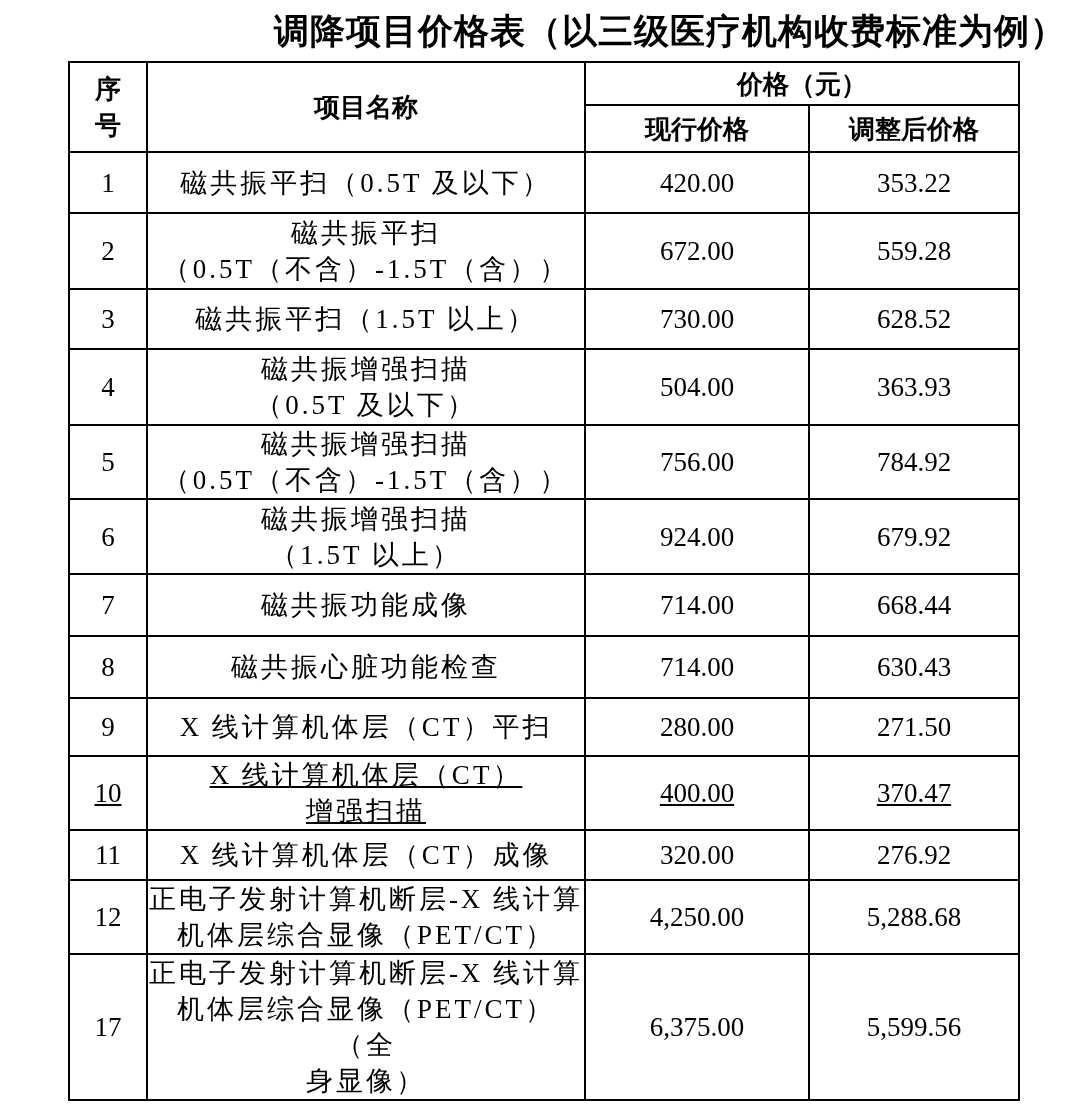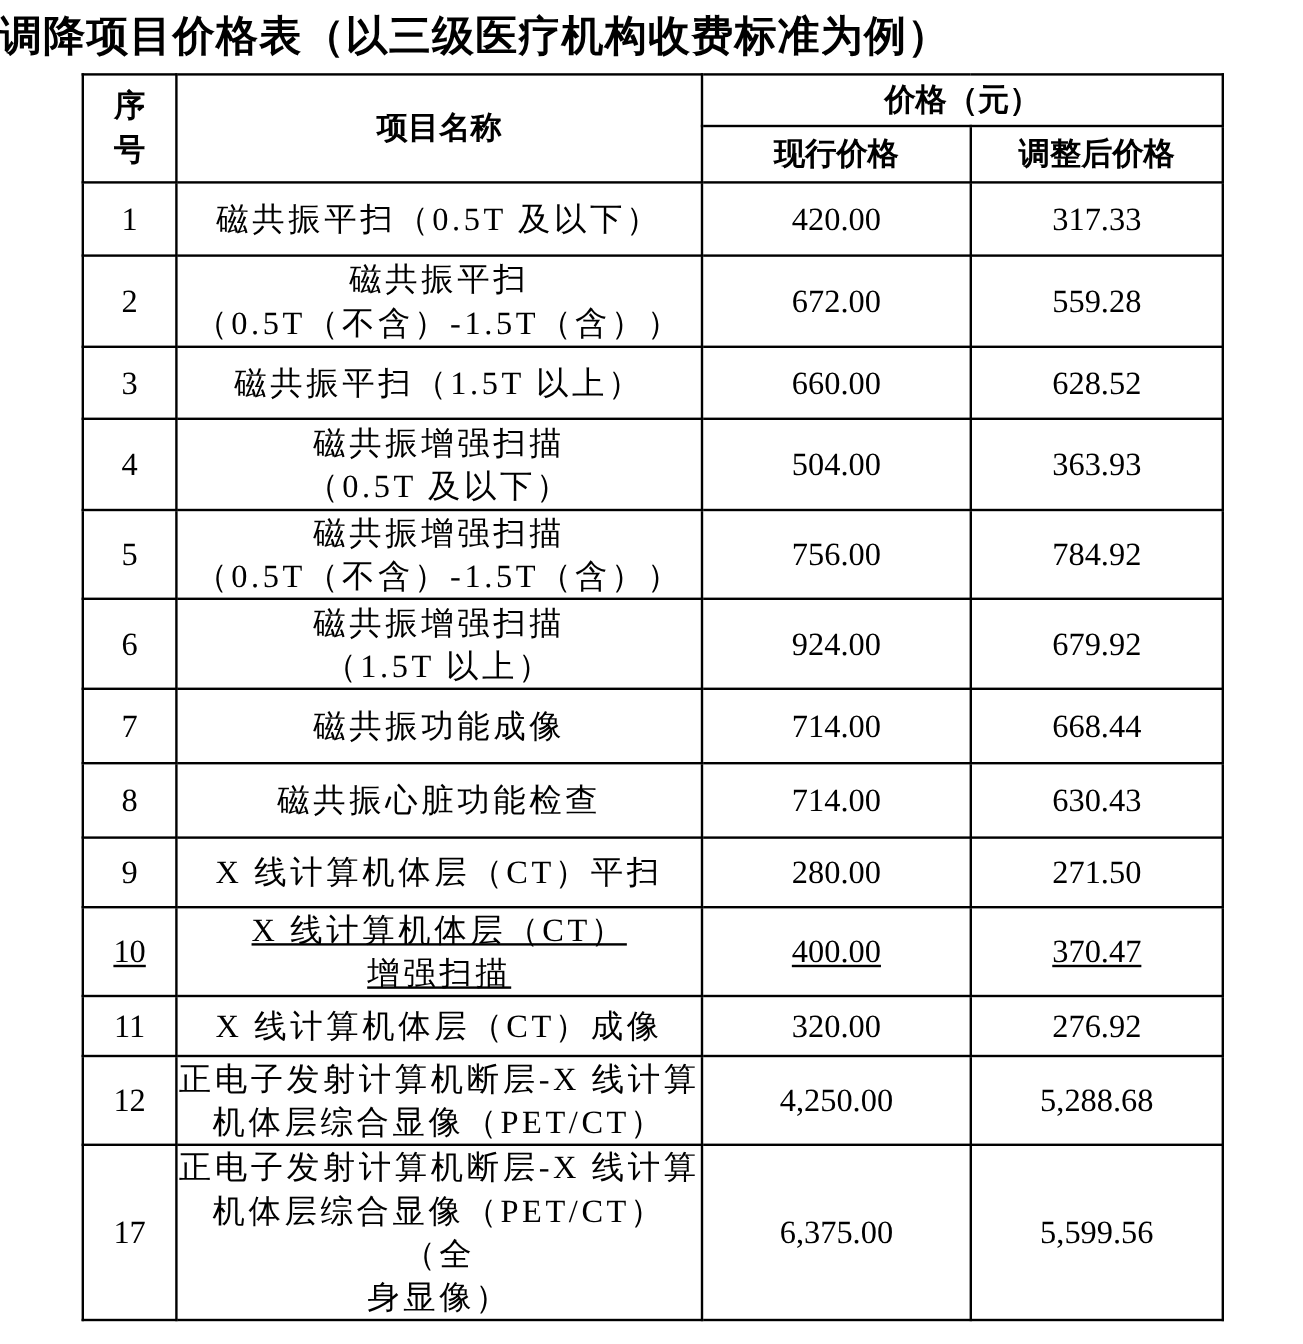--- a/index.html
+++ b/index.html
@@ -1,18 +1,18 @@
 <!DOCTYPE html>
 <html><head>
 <meta charset="utf-8">
 <style>
   html, body { margin: 0; padding: 0; background: #ffffff; }
   body { width: 1086px; height: 1120px; position: relative; overflow: hidden; color: #000; }
   .title {
-    position: absolute; left: 0; top: 8px; width: 1066px; text-align: left;
+    position: absolute; left: 0; top: 8px; width: 1066px; text-align: right;
     font-family: "DejaVu Sans", sans-serif; font-weight: bold; font-size: 35px; letter-spacing: 1px;
     line-height: 46px;
   }
   table.price {
     position: absolute; left: 68px; top: 61px;
     border-collapse: collapse; table-layout: fixed;
     width: 950px;
   }
   table.price td, table.price th {
     border: 2px solid #000; text-align: center; vertical-align: middle; padding: 0;
@@ -48,37 +48,37 @@
       <th>调整后价格</th>
     </tr>
   </thead>
   <tbody id="tbody">
   <tr style="height: 61px;">
         <td>1</td>
         <td class="name">
           <div>磁共振平扫（0.5T 及以下）</div>
         </td>
         <td>420.00</td>
-        <td>317.33</td>
+        <td>353.22</td>
       </tr>
       <tr style="height: 76px;">
         <td>2</td>
         <td class="name">
           <div>磁共振平扫</div>
           <div>（0.5T（不含）-1.5T（含））</div>
         </td>
         <td>672.00</td>
         <td>559.28</td>
       </tr>
       <tr style="height: 60px;">
         <td>3</td>
         <td class="name">
           <div>磁共振平扫（1.5T 以上）</div>
         </td>
-        <td>660.00</td>
+        <td>730.00</td>
         <td>628.52</td>
       </tr>
       <tr style="height: 76px;">
         <td>4</td>
         <td class="name">
           <div>磁共振增强扫描</div>
           <div>（0.5T 及以下）</div>
         </td>
         <td>504.00</td>
         <td>363.93</td>

